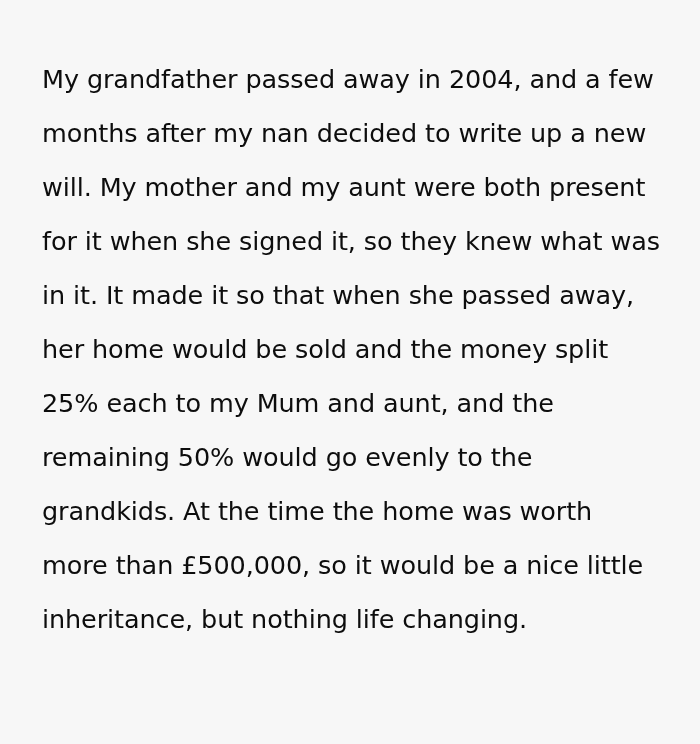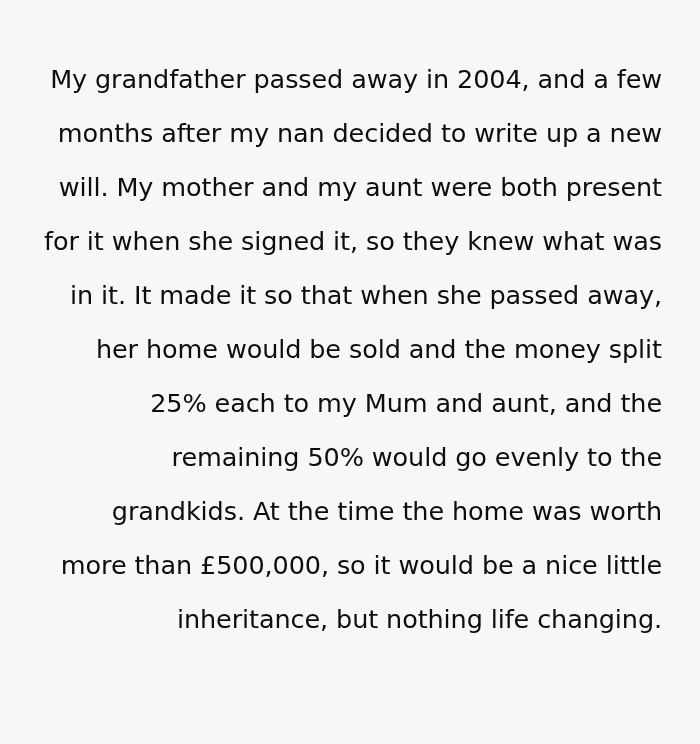--- a/index.html
+++ b/index.html
@@ -21,21 +21,21 @@
     padding: 26px 38px 26px 42px;
     display: flex;
     flex-direction: column;
     justify-content: flex-start;
   }
   .story-text {
     color: #0d0d0d;
     font-size: 25.5px;
     line-height: 54px;
     letter-spacing: -0.1px;
-    text-align: right;
+    text-align: left;
     white-space: pre-wrap;
     word-break: normal;
   }
 </style>
 </head>
 <body>
 
 <div class="page">
   <p class="story-text">My grandfather passed away in 2004, and a few months after my nan decided to write up a new will. My mother and my aunt were both present for it when she signed it, so they knew what was in it. It made it so that when she passed away, her home would be sold and the money split 25% each to my Mum and aunt, and the remaining 50% would go evenly to the grandkids. At the time the home was worth more than £500,000, so it would be a nice little inheritance, but nothing life changing.</p>
 </div>

